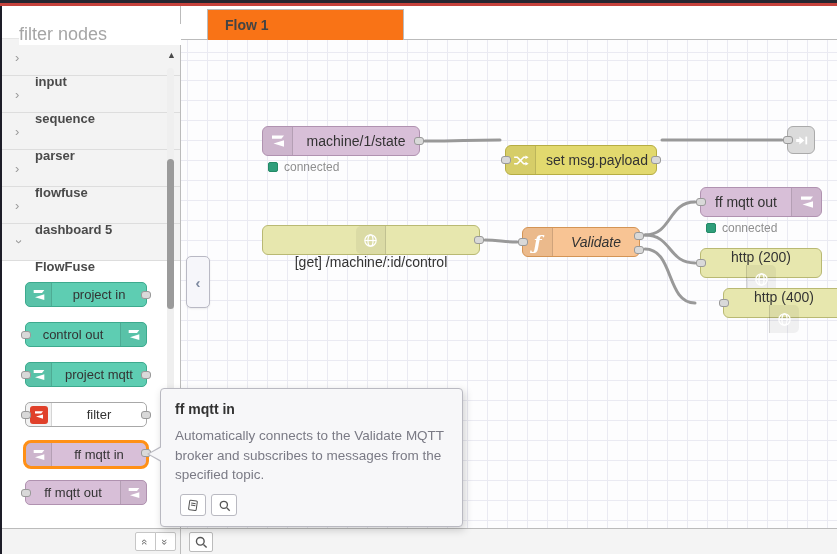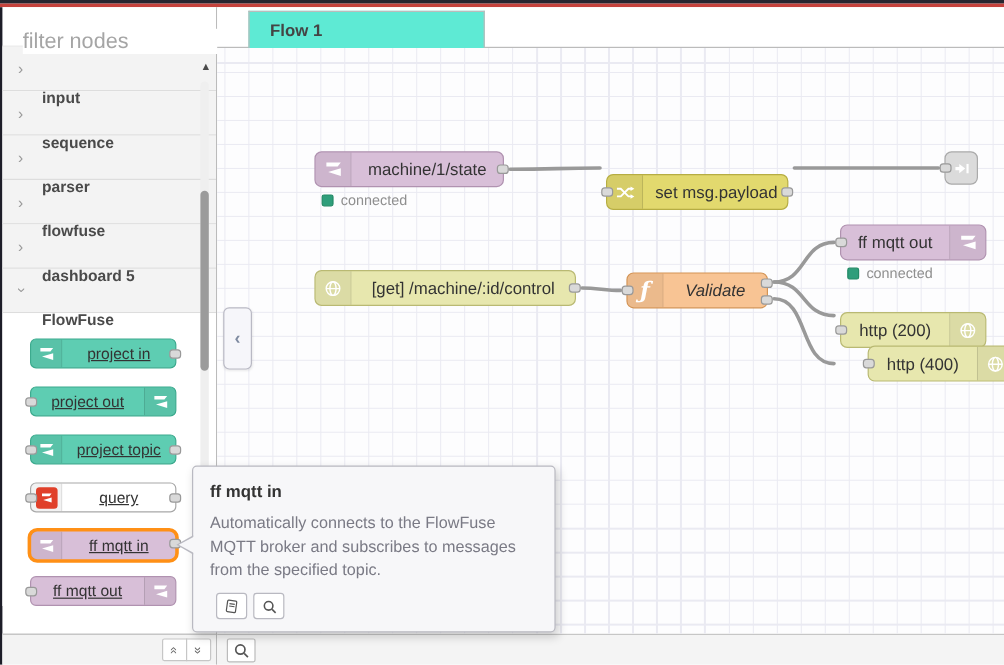--- a/index.html
+++ b/index.html
@@ -26,21 +26,21 @@
   .cat { height:37px; background:#f3f3f3; border-bottom:1px solid #ddd;
          display:flex; align-items:center; gap:12px; padding-left:13px; cursor:pointer; }
   .cat .chev { color:#999; font-size:13px; width:8px; display:inline-block; }
   .cat.open .chev { transform:rotate(90deg) translateX(1px); }
   .cat .cat-label { font-size:13px; font-weight:bold; color:#4a4a4a;margin-top:48px; }
 
   .pnode-list { padding-top:21px; background:#fff; }
   .pnode { position:relative; width:122px; height:25px; margin:0 0 15px 23px;
            border-radius:5px; border:1px solid; display:flex; align-items:center;
            font-size:13px; color:#333; cursor:grab; }
-  .pnode .plabel { flex:1; text-align:center; white-space:nowrap; padding:0 4px;text-decoration:underline; }
+  .pnode .plabel { flex:1; text-align:center; white-space:nowrap; padding:0 4px; }
   .picon { width:26px; height:100%; flex:none; display:flex; align-items:center;
            justify-content:center; background:rgba(0,0,0,0.05); }
   .picon.left  { border-right:1px solid rgba(0,0,0,0.12); border-radius:4px 0 0 4px; }
   .picon.right { border-left:1px solid rgba(0,0,0,0.12); border-radius:0 4px 4px 0; }
 
   .pnode.teal { background:#5ecdb2; border-color:#3daa8e; }
   .pnode.white { background:#ffffff; border-color:#a8a8a8; }
   .pnode.mauve { background:#d8bfd8; border-color:#b092b0; }
   .pnode.highlight { border:3px solid #ff9016; border-radius:8px; height:29px;
                      width:126px; margin-left:21px; margin-top:-2px; margin-bottom:11px; }
@@ -65,21 +65,21 @@
   .pf-btn { width:21px; height:19px; background:#fff; border:1px solid #c6c6c6;
             display:flex; align-items:center; justify-content:center; cursor:pointer;
             color:#666; font-size:11px; }
   .pf-btn:first-child { border-radius:2px 0 0 2px; }
   .pf-btn:last-child  { border-radius:0 2px 2px 0; margin-left:-1px; }
   .rot90  { display:inline-block; transform:rotate(90deg); }
 
   
   .canvas { position:relative; flex:1; display:flex; flex-direction:column; }
   .tabbar { position:relative; height:34px; background:#fff; border-bottom:1px solid #bbb; }
-  .tab { position:absolute; left:26px; top:3px; bottom:-1px; width:197px; background:#5eead4;
+  .tab { position:absolute; left:26px; top:3px; bottom:-1px; width:197px; background:#f97316;
          border:1px solid #bbb; border-bottom:none; display:flex; align-items:center;
          padding-left:17px; font-size:14px; font-weight:bold; color:#444; cursor:pointer; }
 
   .grid-area { position:relative; height:488px; background-color:#fdfdfe;
     background-image:
       repeating-linear-gradient(to right, #eaeaf2 0, #eaeaf2 1px, transparent 1px, transparent 20px),
       repeating-linear-gradient(to bottom, #eaeaf2 0, #eaeaf2 1px, transparent 1px, transparent 20px);
     background-position:6px 20px; overflow:hidden; }
 
   .wires { position:absolute; left:0; top:0; width:656px; height:488px; }
@@ -89,21 +89,21 @@
            display:flex; align-items:center; font-size:14px; color:#333; cursor:grab; }
   .fnode .flabel { flex:1; text-align:center; white-space:nowrap; padding:0 10px; }
   .ficon { width:30px; height:100%; flex:none; display:flex; align-items:center;
            justify-content:center; background:rgba(0,0,0,0.05); }
   .ficon.left  { border-right:1px solid rgba(0,0,0,0.12); border-radius:5px 0 0 5px; }
   .ficon.right { border-left:1px solid rgba(0,0,0,0.12); border-radius:0 5px 5px 0; }
   .fnode .port { top:10px; }
 
   .fnode.mqtt { background:#d8bfd8; border-color:#b092b0; }
   .fnode.change { background:#e2d96e; border-color:#b6ad43; }
-  .fnode.httpin { background:#e7e7ae; border-color:#b9b973; }
+  .fnode.httpin { background:#e7e7ae; border-color:#b9b973;flex-direction:column; }
   .fnode.func { background:#f8c494; border-color:#d39455; }
   .fnode.func .flabel { font-style:italic; }
   .fnode.linkout { background:#dbdbdb; border-color:#aaa; border-radius:6px; }
 
   .fn-icon-f { font-family:"DejaVu Serif", serif; font-style:italic; font-weight:bold;
                color:#fff; font-size:19px; line-height:1; }
 
   .status { position:absolute; display:flex; align-items:center; gap:6px;
             font-size:12px; color:#8f8f8f; }
   .status-dot { width:10px; height:10px; border-radius:2px; background:#2f9e7b;
@@ -220,47 +220,47 @@
           <span class="picon left">
             <svg width="16" height="16" viewBox="0 0 24 24">
                 <use href="#ff-glyph"></use>
               </svg>
             </span>
           <span class="plabel">project in</span>
           <span class="port pr"></span>
         </div>
         <div class="pnode teal">
           <span class="port pl"></span>
-          <span class="plabel">project out</span>
+          <span class="plabel">control out</span>
           <span class="picon right">
             <svg width="16" height="16" viewBox="0 0 24 24">
                 <use href="#ff-glyph"></use>
               </svg>
             </span>
         </div>
         <div class="pnode teal">
           <span class="port pl"></span>
           <span class="picon left">
             <svg width="16" height="16" viewBox="0 0 24 24">
                 <use href="#ff-glyph"></use>
               </svg>
             </span>
-          <span class="plabel">project topic</span>
+          <span class="plabel">project mqtt</span>
           <span class="port pr"></span>
         </div>
         <div class="pnode white">
           <span class="port pl"></span>
           <span class="picon left">
             <span class="red-chip">
                 <svg width="12" height="12" viewBox="0 0 24 24">
                   <use href="#ff-glyph"></use>
                 </svg>
               </span>
             </span>
-          <span class="plabel">query</span>
+          <span class="plabel">filter</span>
           <span class="port pr"></span>
         </div>
         <div class="pnode mauve highlight">
           <span class="picon left">
             <svg width="16" height="16" viewBox="0 0 24 24">
                 <use href="#ff-glyph"></use>
               </svg>
             </span>
           <span class="plabel">ff mqtt in</span>
           <span class="port pr" style="top:6px"></span>
@@ -366,21 +366,21 @@
             <svg width="18" height="18" viewBox="0 0 24 24">
                 <use href="#ff-glyph"></use>
               </svg>
             </span>
         </div>
         <div class="status" style="left:525px; top:181px;">
           <span class="status-dot"></span>
           <span>connected</span>
         </div>
 
-        <div class="fnode httpin" style="left:519px; top:208px; width:122px;margin-top:12px;">
+        <div class="fnode httpin" style="left:519px; top:208px; width:122px;">
           <span class="port pl"></span>
           <span class="flabel">http (200)</span>
           <span class="ficon right">
             <svg width="17" height="17" viewBox="0 0 24 24">
                 <use href="#globe-glyph"></use>
               </svg>
             </span>
         </div>
 
         <div class="fnode httpin" style="left:542px; top:248px; width:122px;">
@@ -403,21 +403,21 @@
             </svg>
         </div>
       </div>
     </div>
   </div>
 
   <div class="tooltip">
     <div class="tt-arrow-b"></div>
     <div class="tt-arrow-f"></div>
     <div class="tt-title">ff mqtt in</div>
-    <div class="tt-desc">Automatically connects to the FlowFuse MQTT broker and subscribes to messages from the specified topic.</div>
+    <div class="tt-desc">Automatically connects to the Validate MQTT broker and subscribes to messages from the specified topic.</div>
     <div class="tt-footer">
       <div class="tt-btn">
         <svg width="14" height="14" viewBox="0 0 22 22">
             <use href="#book-glyph"></use>
           </svg>
       </div>
       <div class="tt-btn">
         <svg width="13" height="13" viewBox="0 0 20 20">
             <use href="#mag-glyph"></use>
           </svg>

